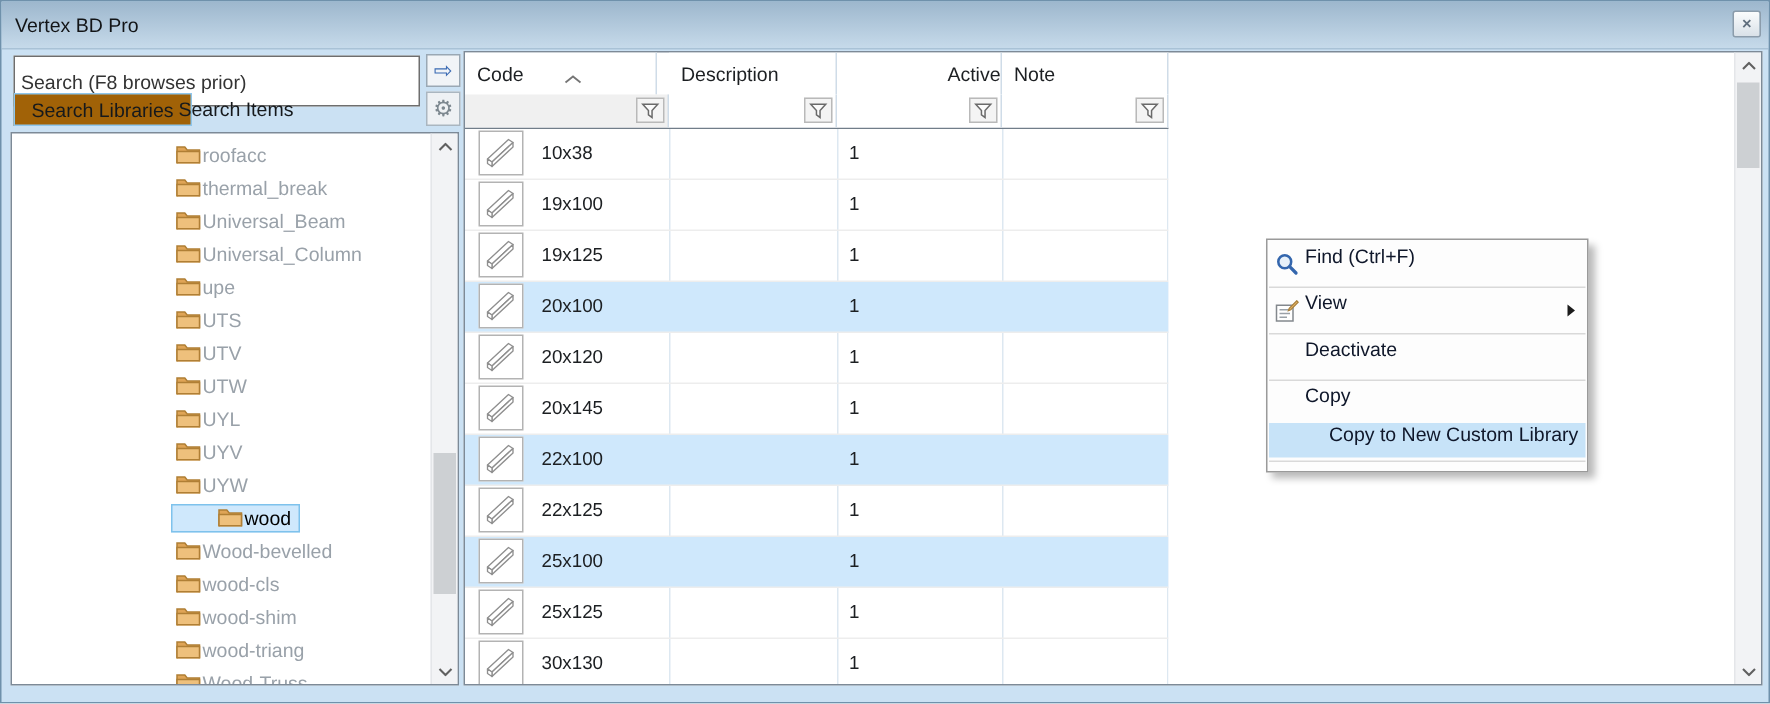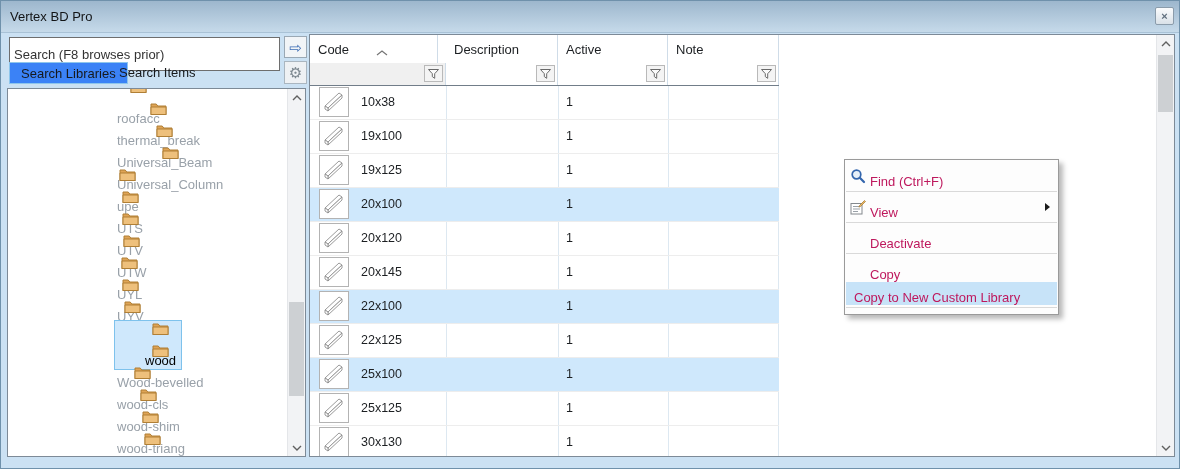--- a/index.html
+++ b/index.html
@@ -9,29 +9,29 @@
   
   .titlebar{position:absolute;left:0;top:0;width:100%;height:31px;background:linear-gradient(#9db7cd,#c6daea);border-bottom:1px solid #a9c2d6;}
   .titlebar .title{position:absolute;left:9px;top:8px;font-size:13px;color:#121416;}
   .close-btn{position:absolute;right:5px;top:6px;width:19px;height:18px;background:linear-gradient(#fbfcfd,#d9e1e8);border:1px solid #8b9cab;border-radius:2px;font-size:11px;font-weight:bold;color:#5f6e7d;line-height:15px;text-align:center;padding:0;cursor:default;}
 
   
   .search-input{position:absolute;left:8px;top:36px;width:271px;height:21px;border:1px solid #6e6e6e;font-family:"Liberation Sans",sans-serif;font-size:13px;padding:16px 4px;box-sizing:border-box;color:#222;background:#fff;}
   .search-input::placeholder{color:#333;opacity:1;}
   .go-btn{position:absolute;left:283px;top:35px;width:23px;height:22px;background:#f1f4f7;border:1px solid #9aa8b4;padding:0;font-size:15px;line-height:19px;color:#3d6cb4;text-align:center;}
   .tab{position:absolute;top:61px;height:22px;line-height:22px;font-size:13px;color:#16191c;box-sizing:border-box;}
-  .tab.active{left:8px;padding:0 11px;background:#3b82f6;border:1px solid #8ec6ec;}
+  .tab.active{left:8px;padding:0 11px;background:#a16207;border:1px solid #8ec6ec;}
   .tab.plain{left:118px;}
   .gear-btn{position:absolute;left:283px;top:60px;width:23px;height:23px;background:#eef1f4;border:1px solid #aab6c0;padding:0;color:#7d8890;font-size:15px;line-height:20px;text-align:center;}
 
   
   .tree-panel{position:absolute;left:6px;top:87px;width:299px;height:369px;background:#fff;border:1px solid #7d8a97;box-sizing:border-box;overflow:hidden;}
   .tree-list{position:absolute;left:0;top:0;right:18px;bottom:0;padding-top:3px;overflow:hidden;}
   .tree-item{height:22px;display:flex;align-items:center;padding-left:106px;font-size:13px;color:#99a1a9;white-space:nowrap;}
-  .item-box{display:flex;align-items:center;gap:18px;padding:1px 5px 1px 2px;border:1px solid transparent;flex-direction:column;}
+  .item-box{display:flex;gap:1px;padding:1px 5px 1px 2px;border:1px solid transparent;}
   .tree-item.selected .item-box{background:#cfe8fc;border:1px solid #7ec2ec;color:#000;padding-left:30px;}
   .tree-item svg{flex:0 0 auto;}
 
   
   .vscroll{position:absolute;right:0;top:0;width:18px;height:100%;background:#f2f3f5;border-left:1px solid #e4e6e9;box-sizing:border-box;}
   .vscroll .arrow{position:absolute;left:0;width:100%;height:17px;display:flex;align-items:center;justify-content:center;}
   .vscroll .arrow.up{top:0;}
   .vscroll .arrow.down{bottom:0;}
   .vscroll .thumb{position:absolute;left:1px;right:1px;background:#cdd0d3;}
 
@@ -47,22 +47,22 @@
   .grid-body{position:absolute;left:0;top:51px;width:469px;bottom:0;overflow:hidden;}
   .vline{position:absolute;top:0;bottom:0;width:1px;background:#dde8f1;}
   .grid-row{position:relative;height:34px;border-bottom:1px solid #ededed;box-sizing:border-box;}
   .grid-row.hl{background:#cfe8fc;}
   .icon-box{position:absolute;left:9px;top:1px;width:30px;height:30px;border:1px solid #b3b3b3;background:#fff;box-sizing:border-box;display:flex;align-items:center;justify-content:center;}
   .grid-row .code{position:absolute;left:51px;top:0;line-height:33px;font-size:12.5px;color:#1c1f22;}
   .grid-row .active{position:absolute;left:256px;top:0;line-height:33px;font-size:12.5px;color:#1c1f22;}
 
   
   .context-menu{position:absolute;left:843px;top:158px;width:215px;background:#fdfdfd;border:1px solid #9a9a9a;box-shadow:4px 4px 5px rgba(0,0,0,0.28);padding:3px 0 4px;box-sizing:border-box;z-index:10;}
-  .menu-item{position:relative;height:26px;display:flex;align-items:flex-end;padding-left:25px;font-size:13px;color:#be185d;}
-  .menu-item.hl{background:#c7e3f8;margin:0 1px;padding-left:8px;height:23px;}
+  .menu-item{position:relative;height:26px;display:flex;align-items:flex-start;padding-left:25px;font-size:13px;color:#0f172a;}
+  .menu-item.hl{background:#c7e3f8;margin:0 1px;padding-left:40px;height:23px;}
   .menu-item .mi-icon{position:absolute;left:5px;top:50%;transform:translateY(-50%);width:16px;height:16px;display:flex;align-items:center;justify-content:center;}
   .menu-item .sub-arrow{position:absolute;right:8px;top:50%;transform:translateY(-50%);width:0;height:0;border-left:5px solid #1c1c1c;border-top:4px solid transparent;border-bottom:4px solid transparent;}
   .menu-sep{height:1px;background:#d9d9d9;margin:2px 1px;}
 </style>
 </head>
 <body>
 
 <div class="window">
 
   <div class="titlebar">
@@ -247,21 +247,21 @@
         </div>
     </div>
   </div>
 
   <div class="grid-panel">
     <div class="grid-header" id="grid-header">
         <div class="hcell" style="left: 0px; width: 128px;"><span>Code</span><span class="sort-caret"><svg width="12" height="6" viewBox="0 0 12 6">
               <polyline points="1,5 6,1 11,5" fill="none" stroke="#757575" stroke-width="1.2"></polyline>
             </svg></span></div>
         <div class="hcell" style="left: 136px; width: 112px;"><span>Description</span></div>
-        <div class="hcell" style="left: 248px; width: 110px;"><span>Active</span></div>
+        <div class="hcell" style="left: 248px; width: 110px; text-align: right;"><span>Active</span></div>
         <div class="hcell" style="left: 358px; width: 111px;"><span>Note</span></div>
       </div>
     <div class="filter-row" id="filter-row">
         <div class="fcell focused" style="left: 0px; width: 136px;">
           <button class="filter-btn">
             <svg width="13" height="12" viewBox="0 0 13 12">
               <path d="M1.5,1.5 h10 l-3.8,4.2 v4.6 l-2.4,-1.7 v-2.9 z" fill="#fbfbfb" stroke="#6a6a6a" stroke-width="1"></path>
             </svg>
           </button>
         </div>

